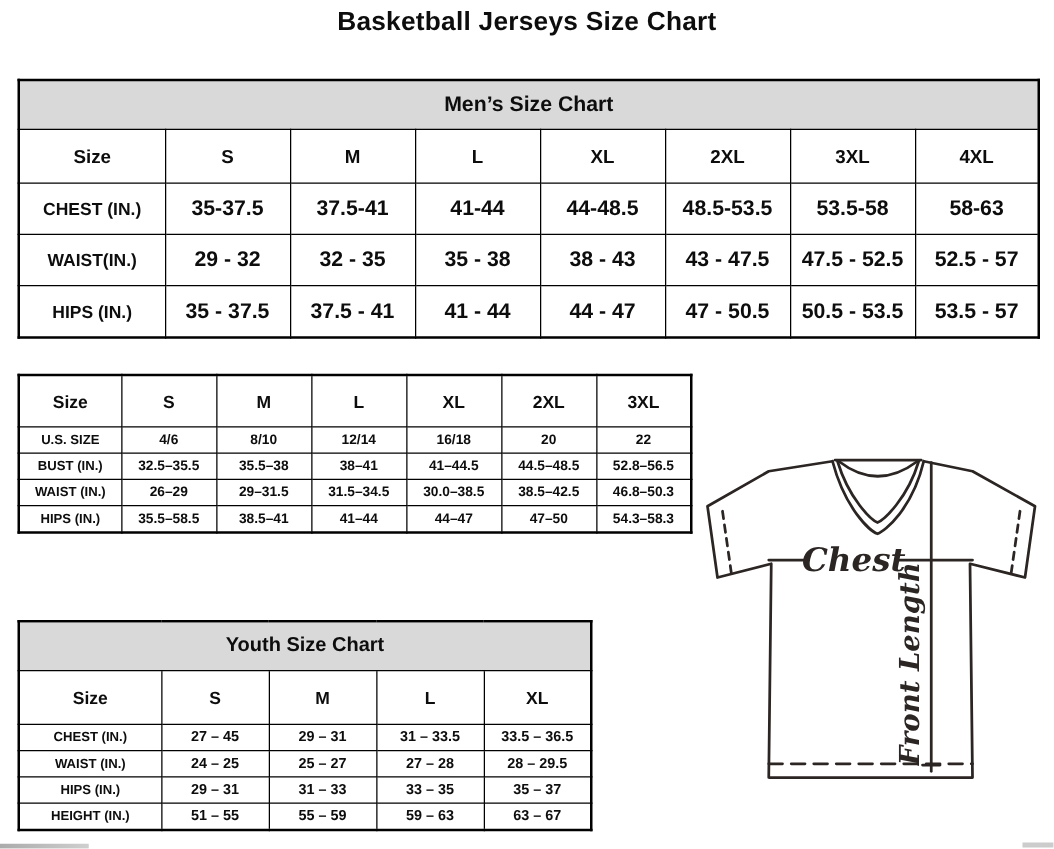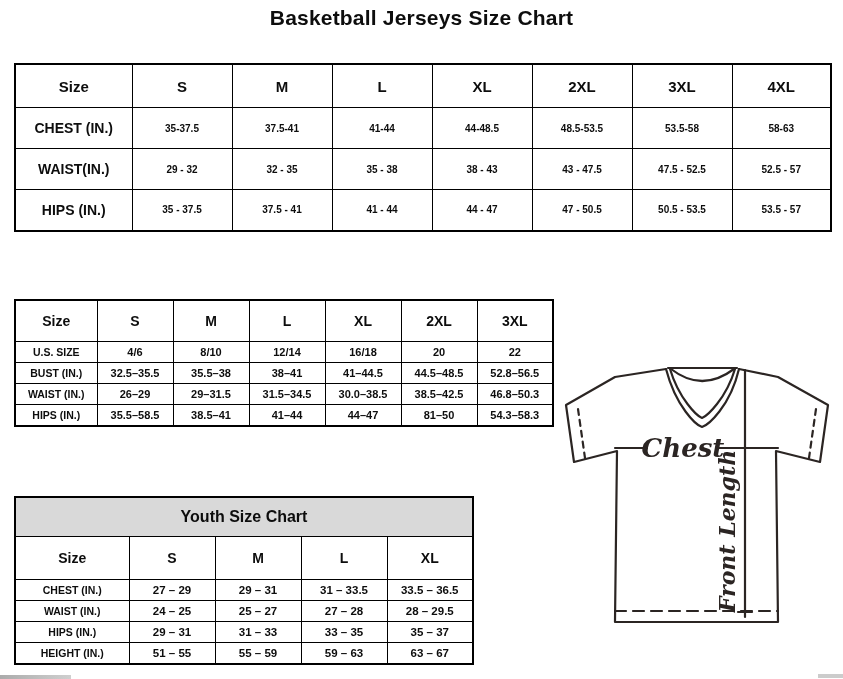--- a/index.html
+++ b/index.html
@@ -12,21 +12,21 @@
   th,td{border:1px solid #000;text-align:center;vertical-align:middle;
         font-weight:bold;padding:0 2px;overflow:hidden;white-space:nowrap;}
   tr.band th{background:#d9d9d9;}
 
   
   .men{left:14px;top:63px;width:816px;}
   .men tr.band th{height:38px;font-size:17px;}
   .men tr.cols th{height:42px;font-size:15px;}
   .men tbody tr{height:41px;}
   .men tbody th{font-size:14px;}
-  .men tbody td{font-size:10px;}
+  .men tbody td{font-size:17px;}
 
   
   .women{left:14px;top:299px;width:538px;}
   .women tr.band th{height:40px;font-size:16px;}
   .women tr.cols th{height:40px;font-size:14px;}
   .women tbody tr{height:21px;}
   .women tbody th{font-size:10.5px;}
   .women tbody td{font-size:11px;}
 
   
@@ -60,86 +60,89 @@
   <table class="men">
     <colgroup>
       <col style="width:117px">
         <col style="width:100px">
         <col style="width:100px">
         <col style="width:100px">
       <col style="width:100px">
         <col style="width:100px">
         <col style="width:100px">
         <col style="width:99px">
+    </colgroup>
+    <thead>
+      <tr class="band">
+        <th colspan="8">Men’s Size Chart</th>
+      </tr>
+      <tr class="cols">
+        <th>Size</th>
+        <th>S</th>
+        <th>M</th>
+        <th>L</th>
+        <th>XL</th>
+        <th>2XL</th>
+        <th>3XL</th>
+        <th>4XL</th>
+      </tr>
+    </thead>
+    <tbody>
+      <tr>
+        <th>CHEST (IN.)</th>
+        <td>35-37.5</td>
+        <td>37.5-41</td>
+        <td>41-44</td>
+        <td>44-48.5</td>
+        <td>48.5-53.5</td>
+        <td>53.5-58</td>
+        <td>58-63</td>
+      </tr>
+      <tr>
+        <th>WAIST(IN.)</th>
+        <td>29 - 32</td>
+        <td>32 - 35</td>
+        <td>35 - 38</td>
+        <td>38 - 43</td>
+        <td>43 - 47.5</td>
+        <td>47.5 - 52.5</td>
+        <td>52.5 - 57</td>
+      </tr>
+      <tr>
+        <th>HIPS (IN.)</th>
+        <td>35 - 37.5</td>
+        <td>37.5 - 41</td>
+        <td>41 - 44</td>
+        <td>44 - 47</td>
+        <td>47 - 50.5</td>
+        <td>50.5 - 53.5</td>
+        <td>53.5 - 57</td>
+      </tr>
+    </tbody>
+  </table>
+
+  <table class="women">
+    <colgroup>
+      <col style="width:82px">
+        <col style="width:76px">
+        <col style="width:76px">
+        <col style="width:76px">
+      <col style="width:76px">
+        <col style="width:76px">
+        <col style="width:76px">
     </colgroup>
     <thead>
       <tr class="cols">
         <th>Size</th>
         <th>S</th>
         <th>M</th>
         <th>L</th>
         <th>XL</th>
         <th>2XL</th>
         <th>3XL</th>
-        <th>4XL</th>
-      </tr>
-    </thead>
-    <tbody>
-      <tr>
-        <th>CHEST (IN.)</th>
-        <td>35-37.5</td>
-        <td>37.5-41</td>
-        <td>41-44</td>
-        <td>44-48.5</td>
-        <td>48.5-53.5</td>
-        <td>53.5-58</td>
-        <td>58-63</td>
-      </tr>
-      <tr>
-        <th>WAIST(IN.)</th>
-        <td>29 - 32</td>
-        <td>32 - 35</td>
-        <td>35 - 38</td>
-        <td>38 - 43</td>
-        <td>43 - 47.5</td>
-        <td>47.5 - 52.5</td>
-        <td>52.5 - 57</td>
-      </tr>
-      <tr>
-        <th>HIPS (IN.)</th>
-        <td>35 - 37.5</td>
-        <td>37.5 - 41</td>
-        <td>41 - 44</td>
-        <td>44 - 47</td>
-        <td>47 - 50.5</td>
-        <td>50.5 - 53.5</td>
-        <td>53.5 - 57</td>
-      </tr>
-    </tbody>
-  </table>
-
-  <table class="women">
-    <colgroup>
-      <col style="width:82px">
-        <col style="width:76px">
-        <col style="width:76px">
-        <col style="width:76px">
-      <col style="width:76px">
-        <col style="width:76px">
-        <col style="width:76px">
-    </colgroup>
-    <thead>
-      <tr class="cols">
-        <th>Size</th>
-        <th>S</th>
-        <th>M</th>
-        <th>L</th>
-        <th>XL</th>
-        <th>2XL</th>
-        <th>3XL</th>
       </tr>
     </thead>
     <tbody>
       <tr>
         <th>U.S. SIZE</th>
         <td>4/6</td>
         <td>8/10</td>
         <td>12/14</td>
         <td>16/18</td>
         <td>20</td>
@@ -162,21 +165,21 @@
         <td>30.0–38.5</td>
         <td>38.5–42.5</td>
         <td>46.8–50.3</td>
       </tr>
       <tr>
         <th>HIPS (IN.)</th>
         <td>35.5–58.5</td>
         <td>38.5–41</td>
         <td>41–44</td>
         <td>44–47</td>
-        <td>81–50</td>
+        <td>47–50</td>
         <td>54.3–58.3</td>
       </tr>
     </tbody>
   </table>
 
   <table class="youth">
     <colgroup>
       <col style="width:114px">
         <col style="width:86px">
         <col style="width:86px">
@@ -191,21 +194,21 @@
         <th>Size</th>
         <th>S</th>
         <th>M</th>
         <th>L</th>
         <th>XL</th>
       </tr>
     </thead>
     <tbody>
       <tr>
         <th>CHEST (IN.)</th>
-        <td>27 – 29</td>
+        <td>27 – 45</td>
         <td>29 – 31</td>
         <td>31 – 33.5</td>
         <td>33.5 – 36.5</td>
       </tr>
       <tr>
         <th>WAIST (IN.)</th>
         <td>24 – 25</td>
         <td>25 – 27</td>
         <td>27 – 28</td>
         <td>28 – 29.5</td>

